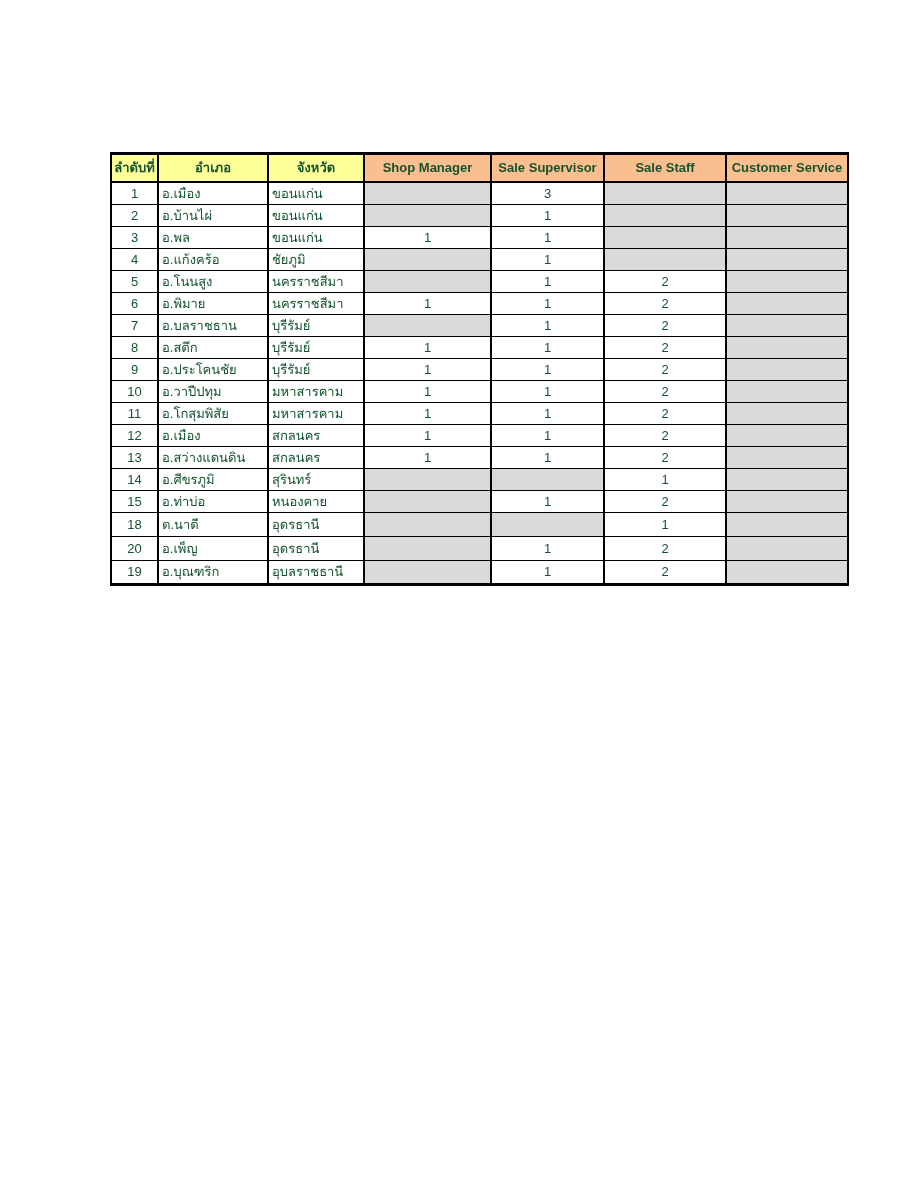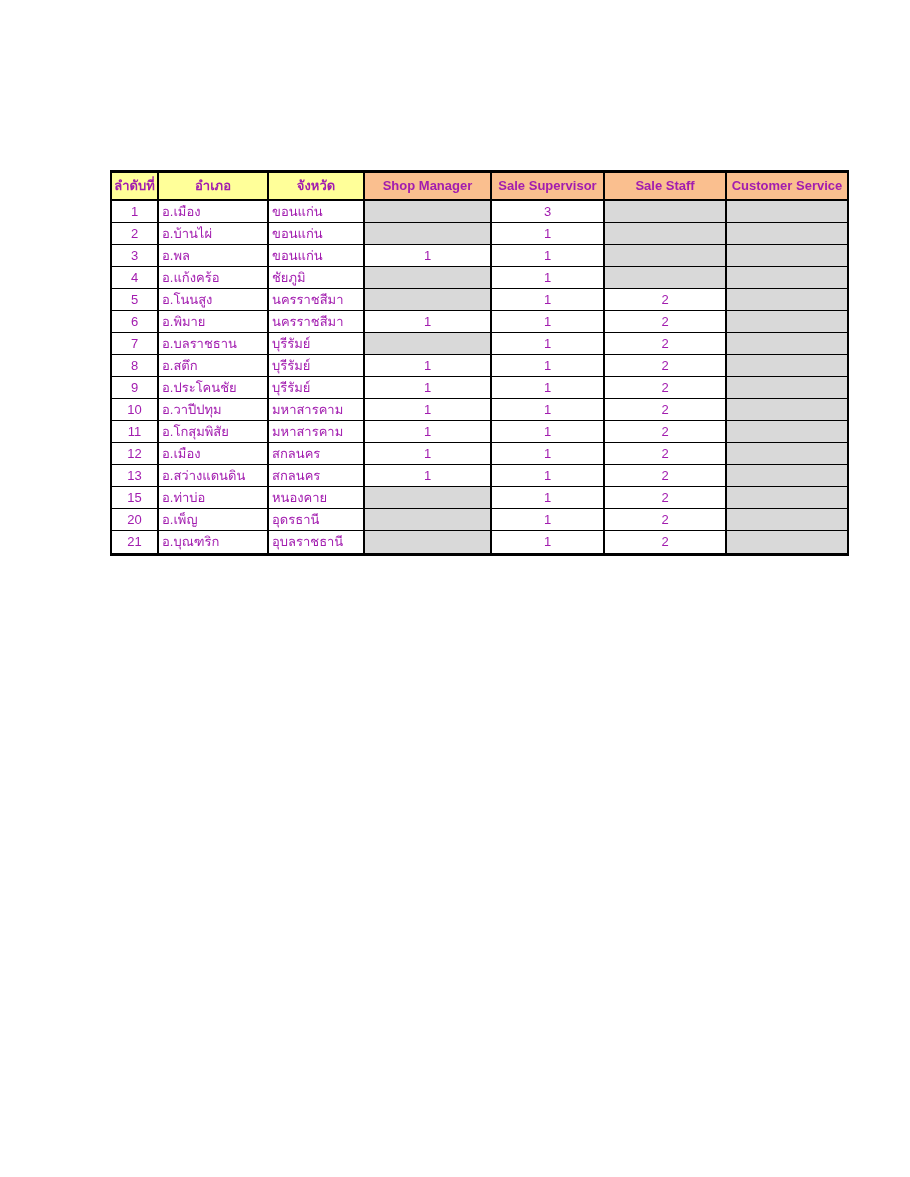--- a/index.html
+++ b/index.html
@@ -9,27 +9,27 @@
     font-family: "Liberation Sans", "DejaVu Sans", sans-serif;
   }
   .sheet {
     position: relative;
     width: 910px; height: 1177px;
     background: #ffffff;
     overflow: hidden;
   }
   table.staff-table {
     position: absolute;
-    left: 110px; top: 170px;
+    left: 110px; top: 152px;
     border-collapse: collapse;
     table-layout: fixed;
     border: 2px solid #000;
     border-top-width: 3px;
     border-bottom-width: 3px;
-    color: #a21caf;
+    color: #14532d;
   }
   col.c0 { width: 47px; }
   col.c1 { width: 110px; }
   col.c2 { width: 96px; }
   col.c3 { width: 127px; }
   col.c4 { width: 113px; }
   col.c5 { width: 122px; }
   col.c6 { width: 122px; }
   thead tr { height: 28px; }
   th {
@@ -197,39 +197,57 @@
         <tr>
           <td class="align-center">13</td>
           <td class="align-left">อ.สว่างแดนดิน</td>
           <td class="align-left">สกลนคร</td>
           <td class="align-center">1</td>
           <td class="align-center">1</td>
           <td class="align-center">2</td>
           <td class="align-center empty-shaded"></td>
         </tr>
         <tr>
+          <td class="align-center">14</td>
+          <td class="align-left">อ.ศีขรภูมิ</td>
+          <td class="align-left">สุรินทร์</td>
+          <td class="align-center empty-shaded"></td>
+          <td class="align-center empty-shaded"></td>
+          <td class="align-center">1</td>
+          <td class="align-center empty-shaded"></td>
+        </tr>
+        <tr>
           <td class="align-center">15</td>
           <td class="align-left">อ.ท่าบ่อ</td>
           <td class="align-left">หนองคาย</td>
           <td class="align-center empty-shaded"></td>
           <td class="align-center">1</td>
           <td class="align-center">2</td>
           <td class="align-center empty-shaded"></td>
         </tr>
         <tr>
+          <td class="align-center">18</td>
+          <td class="align-left">ต.นาดี</td>
+          <td class="align-left">อุดรธานี</td>
+          <td class="align-center empty-shaded"></td>
+          <td class="align-center empty-shaded"></td>
+          <td class="align-center">1</td>
+          <td class="align-center empty-shaded"></td>
+        </tr>
+        <tr>
           <td class="align-center">20</td>
           <td class="align-left">อ.เพ็ญ</td>
           <td class="align-left">อุดรธานี</td>
           <td class="align-center empty-shaded"></td>
           <td class="align-center">1</td>
           <td class="align-center">2</td>
           <td class="align-center empty-shaded"></td>
         </tr>
         <tr>
-          <td class="align-center">21</td>
+          <td class="align-center">19</td>
           <td class="align-left">อ.บุณฑริก</td>
           <td class="align-left">อุบลราชธานี</td>
           <td class="align-center empty-shaded"></td>
           <td class="align-center">1</td>
           <td class="align-center">2</td>
           <td class="align-center empty-shaded"></td>
         </tr>
       </tbody>
   </table>
 </div>

